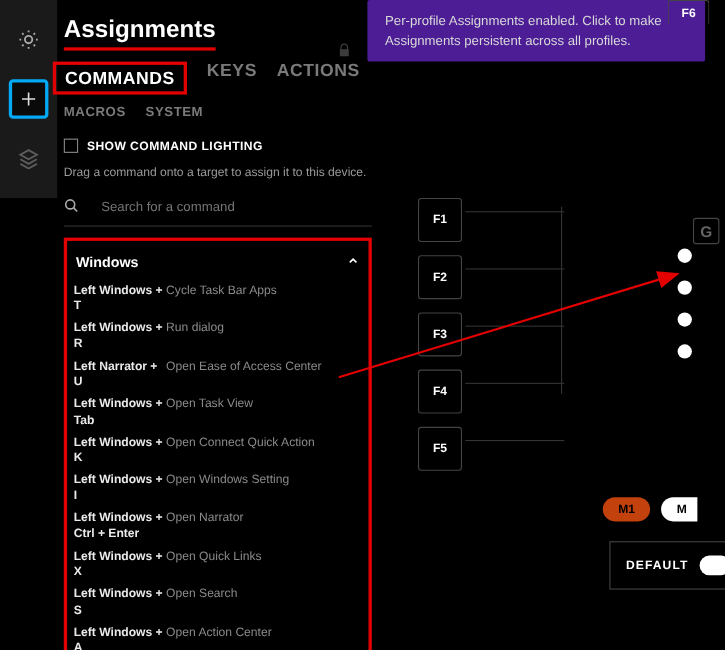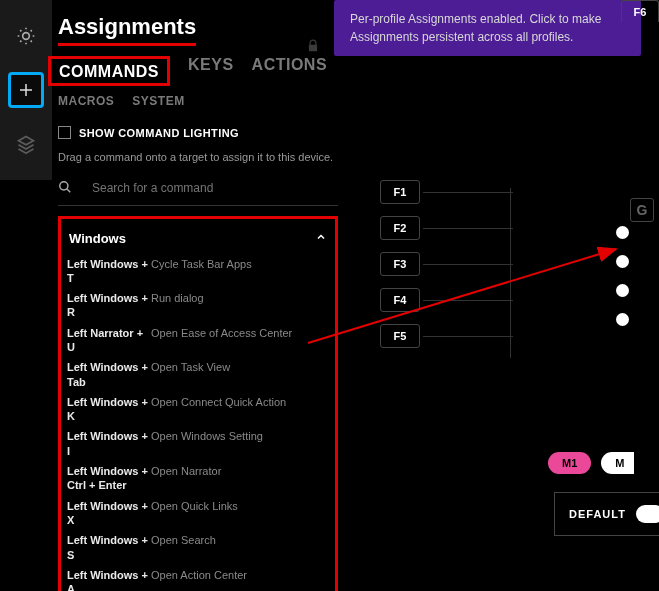--- a/index.html
+++ b/index.html
@@ -27,30 +27,30 @@
 .search-row { display: flex; align-items: center; gap: 20px; border-bottom: 1px solid #333; padding-bottom: 8px; margin-bottom: 10px; }
 .search-row input { background: transparent; border: none; color: #888; font-size: 12px; outline: none; flex: 1; }
 
 .list-box { border: 3px solid #e20000; padding: 8px 6px; }
 .group-header { display: flex; justify-content: space-between; align-items: center; font-size: 13px; font-weight: bold; padding: 4px 2px 8px; cursor: pointer; }
 .cmd-row { display: flex; padding: 3px 0; cursor: grab; }
 .cmd-key { width: 84px; color: #eaeaea; font-size: 11px; line-height: 1.3; font-weight: bold; }
 .cmd-desc { color: #8a8a8a; font-size: 11px; line-height: 1.3; flex: 1; }
 
 .keyboard { position: absolute; left: 380px; top: 180px; }
-.fkey { width: 40px; height: 24px; border: 1px solid #444; border-radius: 3px; display: flex; align-items: center; justify-content: center; font-size: 11px; font-weight: bold; margin-bottom: 12px; position: relative; }
+.fkey { width: 40px; height: 40px; border: 1px solid #444; border-radius: 3px; display: flex; align-items: center; justify-content: center; font-size: 11px; font-weight: bold; margin-bottom: 12px; position: relative; }
 .fkey::after { content: ''; position: absolute; left: 42px; top: 11px; width: 90px; height: 1px; background: #333; }
 .fkey-line { position: absolute; left: 130px; top: 8px; width: 1px; height: 170px; background: #333; }
-.f6key { position: absolute; top: 0; right: 0; width: 38px; height: 22px; border: 1px solid #444; border-radius: 3px 3px 0 0; display: flex; align-items: center; justify-content: center; font-size: 11px; font-weight: bold; border-bottom: none; }
+.f6key { position: absolute; top: 0; right: 14px; width: 38px; height: 22px; border: 1px solid #444; border-radius: 3px 3px 0 0; display: flex; align-items: center; justify-content: center; font-size: 11px; font-weight: bold; border-bottom: none; }
 .dots { position: absolute; left: 616px; top: 226px; display: flex; flex-direction: column; gap: 16px; }
 .dot { width: 13px; height: 13px; background: #fff; border-radius: 50%; }
 .logo-g { position: absolute; left: 630px; top: 198px; width: 24px; height: 24px; border: 1px solid #444; border-radius: 3px; display: flex; align-items: center; justify-content: center; font-size: 14px; font-weight: bold; color: #666; }
 
 .bottom-btns { position: absolute; left: 548px; top: 452px; display: flex; gap: 10px; }
-.pill { background: #ec4899; color: #000; font-size: 11px; font-weight: bold; padding: 5px 14px; border-radius: 14px; }
+.pill { background: #c2410c; color: #000; font-size: 11px; font-weight: bold; padding: 5px 14px; border-radius: 14px; }
 .pill2 { background: #fff; color: #000; font-size: 11px; font-weight: bold; padding: 5px 10px 5px 14px; border-radius: 14px 0 0 14px; }
 .default-box { position: absolute; left: 554px; top: 492px; border: 1px solid #444; padding: 12px 14px; display: flex; align-items: center; gap: 10px; font-size: 11px; font-weight: bold; letter-spacing: 1px; }
 .toggle { width: 28px; height: 18px; background: #fff; border-radius: 10px; }
 
 svg.arrow { position: absolute; left: 300px; top: 235px; pointer-events: none; }
 </style>
 </head>
 <body>
 
 <div class="left-rail">

